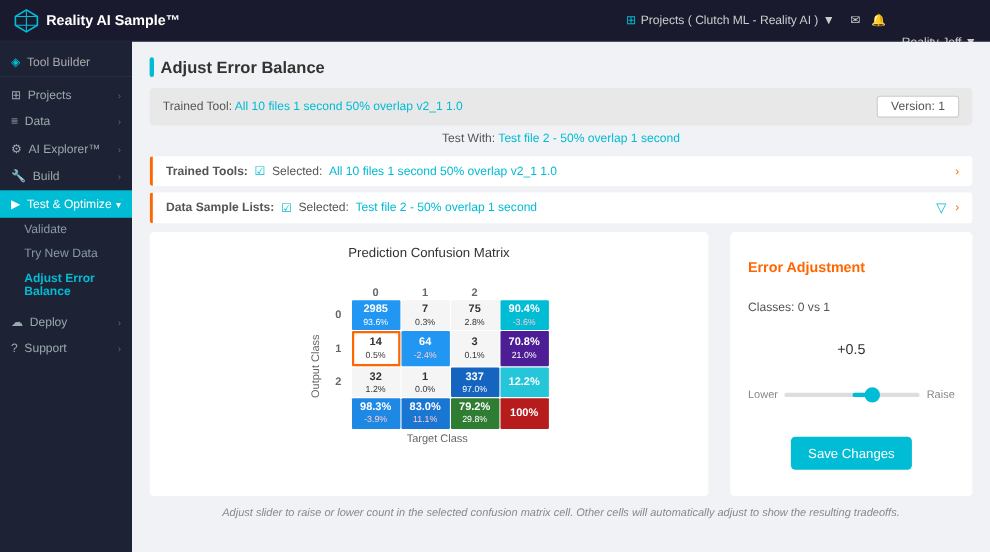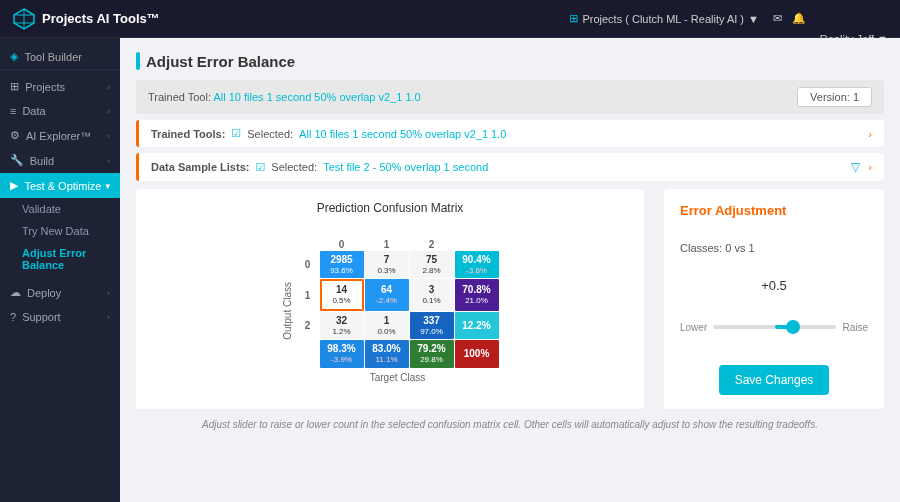--- a/index.html
+++ b/index.html
@@ -283,21 +283,21 @@
       font-size: 10px;
       color: #666;
       margin-top: 4px;
     }
 
     
     .error-adjustment-panel {
       width: 220px;
       background: #fff;
       border-radius: 4px;
-      padding: 14px 16px;
+      padding: 24px 16px;
       display: flex;
       flex-direction: column;
       gap: 24px;
       justify-content: flex-end;
     }
     .error-adj-title {
       font-size: 13px;
       font-weight: 600;
       color: #ff6600;
     }
@@ -374,21 +374,21 @@
 <body>
 
 <div class="header">
   <div class="header-logo">
     <svg class="logo-icon" viewBox="0 0 24 24">
       <polygon points="12,2 22,8 22,16 12,22 2,16 2,8" fill="none" stroke="#00bcd4" stroke-width="1.5"></polygon>
       <line x1="12" y1="2" x2="12" y2="22" stroke="#00bcd4" stroke-width="1"></line>
       <line x1="2" y1="8" x2="22" y2="8" stroke="#00bcd4" stroke-width="1"></line>
       <line x1="2" y1="16" x2="22" y2="16" stroke="#00bcd4" stroke-width="1"></line>
     </svg>
-    <span>Projects AI Tools™</span>
+    <span>Reality AI Sample™</span>
   </div>
   <div class="header-right">
     <div class="header-project">
       <span style="color:#00bcd4;">⊞</span>
       <span>Projects ( Clutch ML - Reality AI )</span>
       <span>▼</span>
     </div>
     <div class="header-icons">
       <span style="color:#ccc; cursor:pointer;">✉</span>
       <span style="color:#ccc; cursor:pointer;">🔔</span>
@@ -485,20 +485,24 @@
     <div class="trained-tool-banner">
       <div>
         <span style="color:#555;">
           <span>Trained Tool:</span>
           <span class="trained-tool-link" style="cursor:pointer;">All 10 files 1 second 50% overlap v2_1 1.0</span>
         </span>
       </div>
       <button class="version-btn">Version: 1</button>
     </div>
 
+    <div class="test-with-line">
+      <span>Test With:</span>
+      <span class="test-with-link" style="cursor:pointer;">Test file 2 - 50% overlap 1 second</span>
+    </div>
 
     <div class="collapsible-row">
       <div class="collapsible-row-left">
         <span class="row-label">Trained Tools:</span>
         <span style="color:#00bcd4;">☑</span>
         <span class="row-value">Selected:</span>
         <span class="row-selected">All 10 files 1 second 50% overlap v2_1 1.0</span>
       </div>
       <div class="row-right">
         <span style="cursor:pointer; color:#ff6600;">›</span>

